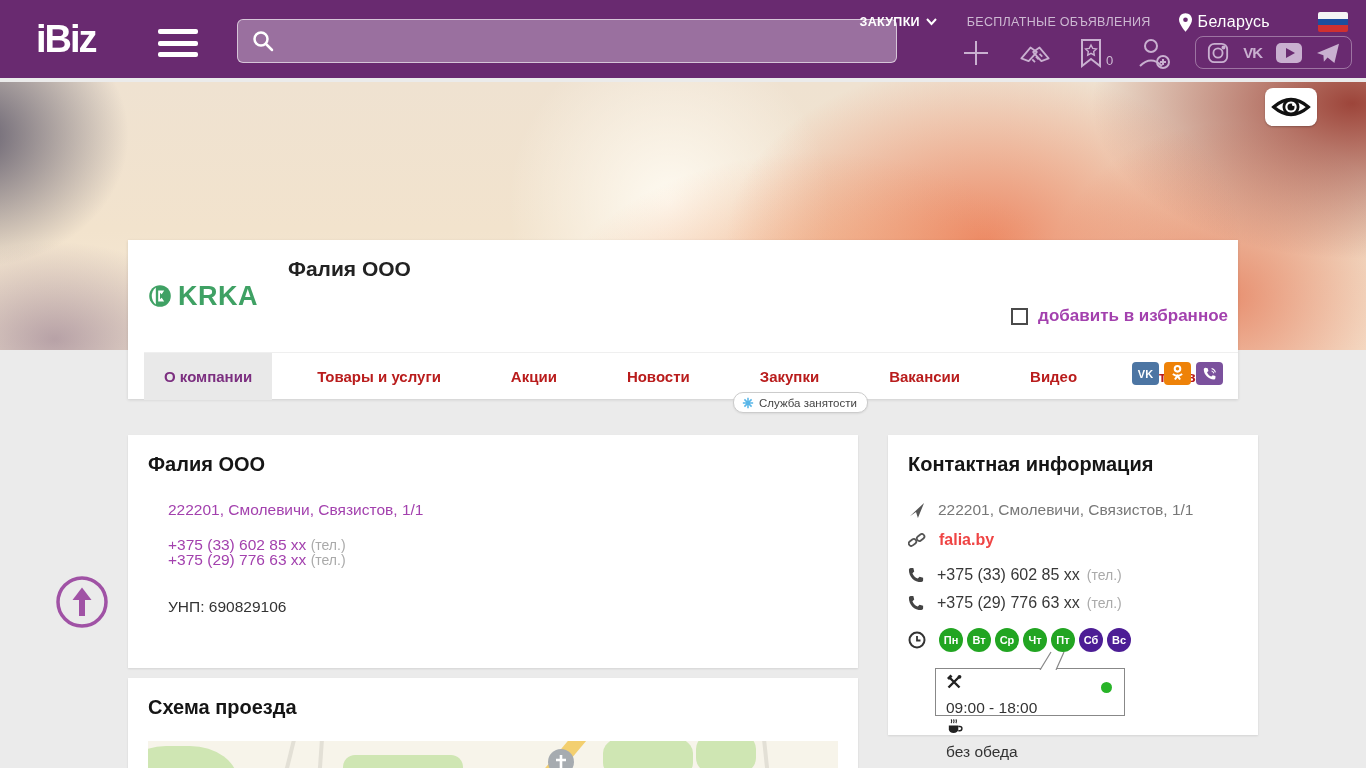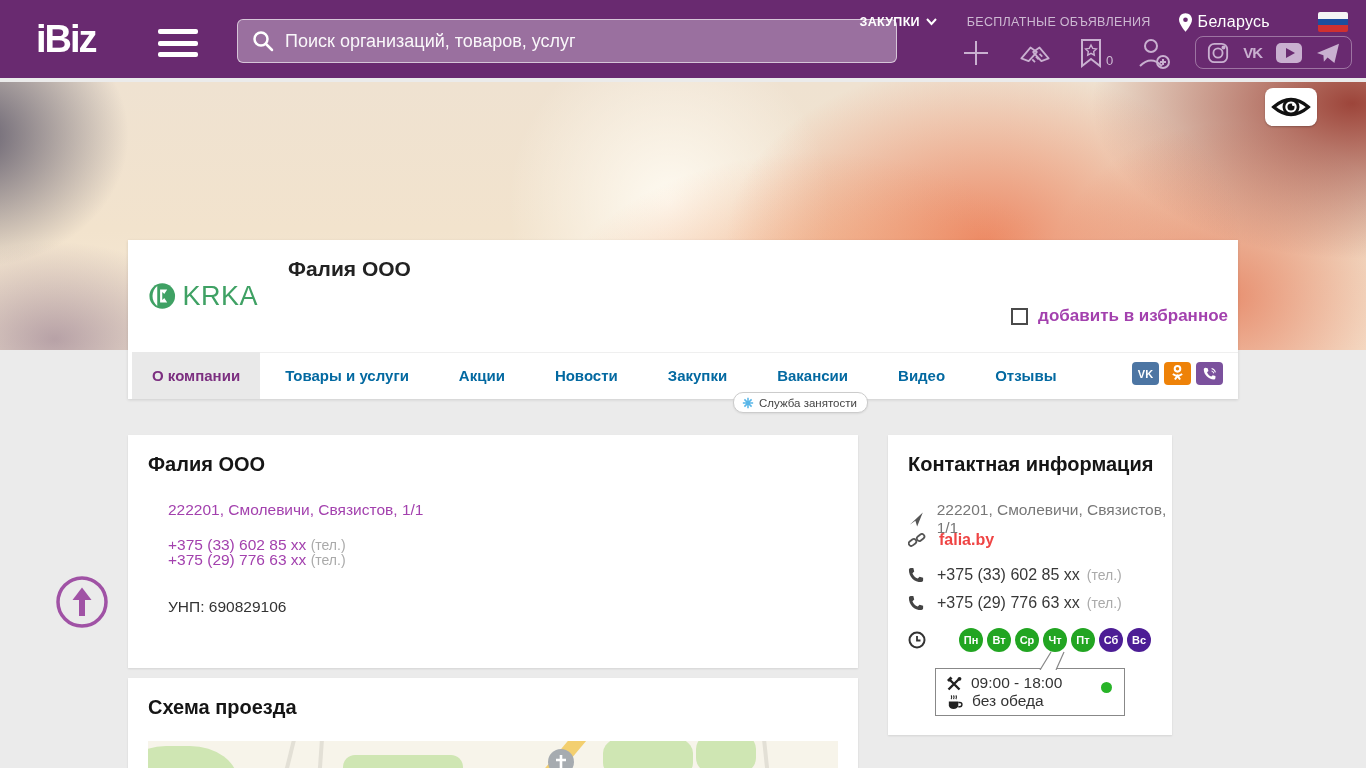--- a/index.html
+++ b/index.html
@@ -37,67 +37,67 @@
       radial-gradient(ellipse 420px 250px at 99% 8%, rgba(148,52,42,.9), transparent 62%),
       radial-gradient(ellipse 300px 280px at 90% 80%, rgba(228,122,88,.8), transparent 62%),
       radial-gradient(ellipse 230px 240px at 49% 45%, rgba(255,252,244,.9), transparent 70%),
       linear-gradient(180deg, #efe2d1 0%, #f2e3cd 55%, #f7ead6 100%);
   }
   .eye-btn { position:absolute; right:49px; top:6px; width:52px; height:38px; background:#fff; border-radius:8px; display:flex; align-items:center; justify-content:center; cursor:pointer; box-shadow:0 1px 2px rgba(0,0,0,.25); }
 
   
   .company-card { position:absolute; left:128px; top:240px; width:1110px; height:159px; background:#fff; box-shadow:0 1px 3px rgba(0,0,0,.12); z-index:10; }
   .krka-logo { position:absolute; left:20px; top:24px; width:110px; height:64px; display:flex; align-items:center; gap:6px; }
-  .krka-logo .word { color:#3fa164; font-weight:normal; font-size:27px; letter-spacing:.5px; }
+  .krka-logo .word { color:#3fa164; font-weight:bold; font-size:27px; letter-spacing:.5px; }
   .c-name { position:absolute; left:160px; top:17px; font-size:21px; font-weight:bold; color:#222; }
   .c-desc { position:absolute; left:160px; top:46px; font-size:14.5px; color:#555; }
   .fav { position:absolute; right:10px; top:66px; display:flex; align-items:center; gap:10px; cursor:pointer; }
   .fav .box { width:17px; height:17px; border:2px solid #4a4a4a; background:#fff; }
   .fav .lbl { color:#a341ae; font-size:17px; font-weight:bold; }
-  .tabs { position:absolute; left:4px; right:0; top:112px; height:47px; display:flex; align-items:flex-end; border-top:1px solid #efefef; }
-  .tab { padding:0 25px; font-size:15px; font-weight:bold; color:#0369a1; line-height:47px; cursor:pointer; white-space:nowrap; }
+  .tabs { position:absolute; left:16px; right:0; top:112px; height:47px; display:flex; align-items:center; border-top:1px solid #efefef;gap:20px; }
+  .tab { padding:0 25px; font-size:15px; font-weight:bold; color:#b91c1c; line-height:47px; cursor:pointer; white-space:nowrap; }
   .tab.active { background:#e9e9e9; color:#7c2f80; padding:0 20px; }
   .tab-socials { position:absolute; right:15px; top:122px; display:flex; gap:5px; z-index:11; }
   .sbtn { width:27px; height:23px; border-radius:4px; display:flex; align-items:center; justify-content:center; cursor:pointer; color:#fff; font-size:11px; font-weight:800; }
   .sbtn.vk { background:#4c75a3; }
   .sbtn.ok { background:#ee8208; }
   .sbtn.viber { background:#7b519d; }
 
   .emp-tooltip { position:absolute; left:733px; top:392px; height:21px; background:#fff; border:1px solid #ccc; border-radius:10px; display:flex; align-items:center; gap:5px; padding:0 10px 0 8px; z-index:12; font-size:11.5px; color:#444; box-shadow:0 1px 2px rgba(0,0,0,.08); }
 
   
   .card { position:absolute; background:#fff; box-shadow:0 1px 2px rgba(0,0,0,.1); }
   .about-card { left:128px; top:435px; width:730px; height:233px; }
   .map-card { left:128px; top:678px; width:730px; height:112px; }
-  .contact-card { left:888px; top:435px; width:284px; height:300px; }
+  .contact-card { left:888px; top:435px; width:370px; height:300px; }
   .card h2 { position:absolute; left:20px; top:18px; font-size:20px; color:#151515; }
 
   .a-row { position:absolute; left:40px; font-size:15.5px; }
   .purple-link { color:#a341ae; cursor:pointer; text-decoration:none; }
   .tel-note { color:#aaa; font-size:14px; }
   .unp { color:#333; }
 
   
   .map { position:absolute; left:20px; top:63px; width:690px; height:120px; overflow:hidden; background:#f7f4ea; }
   .mgreen { position:absolute; background:#cfe6b3; border-radius:40%; }
   .mroad-y { position:absolute; left:380px; top:-30px; width:14px; height:160px; background:#f3cf6f; transform:rotate(40deg); }
   .mroad-g { position:absolute; background:#e3e0d6; }
   .church { position:absolute; left:400px; top:8px; width:26px; height:26px; border-radius:50%; background:#a6abb0; display:flex; align-items:center; justify-content:center; }
 
   
   .c-row { position:absolute; left:20px; display:flex; align-items:center; gap:13px; }
   .c-row .txt { font-size:15.5px; color:#777; }
   .site-link { font-size:16px; font-weight:bold; color:#ef4444; cursor:pointer; }
   .phone-txt { font-size:16px; color:#383838; }
-  .days { display:flex; gap:4px;margin-left:20px; }
+  .days { display:flex; gap:4px; }
   .day { width:24px; height:24px; border-radius:50%; color:#fff; font-size:11px; font-weight:bold; display:flex; align-items:center; justify-content:center; cursor:default; }
   .day.work { background:#22a522; }
   .day.off { background:#4c1d95; }
   .hours-box { position:absolute; left:47px; top:233px; width:190px; height:48px; background:#fff; border:1px solid #888; z-index:2; padding:5px 10px; display:flex; flex-direction:column; justify-content:space-between; }
-  .hb-row { display:flex; align-items:flex-end; gap:9px; font-size:15.5px; color:#333; }
+  .hb-row { display:flex; align-items:flex-start; gap:9px; font-size:15.5px; color:#333;flex-direction:column; }
   .hb-dot { position:absolute; right:12px; top:13px; width:11px; height:11px; border-radius:50%; background:#28b428; }
   .funnel { position:absolute; left:150px; top:216px; z-index:3; }
 
   .scroll-top { position:absolute; left:55px; top:575px; width:54px; height:54px; cursor:pointer; z-index:25; }
 </style>
 </head>
 <body>
 
 <div class="page">
 
@@ -107,21 +107,20 @@
         <span></span>
         <span></span>
         <span></span>
       </div>
 
     <div class="search">
       <svg width="23" height="23" viewBox="0 0 23 23">
         <circle cx="9" cy="9" r="6.5" stroke="#fff" stroke-width="2.5" fill="none"></circle>
         <path d="M14 14 L20 20" stroke="#fff" stroke-width="2.5" stroke-linecap="round"></path>
       </svg>
-      <input type="text" placeholder="Поиск организаций, товаров, услуг" style="">
     </div>
 
     <div class="hdr-top">
       <span class="lnk">
         <span>ЗАКУПКИ</span>
         <svg width="11" height="8" viewBox="0 0 11 8">
             <path d="M1 1 L5.5 6 L10 1" stroke="#fff" stroke-width="2" fill="none"></path>
           </svg>
       </span>
       <span class="lnk muted" style="margin-left:30px">БЕСПЛАТНЫЕ ОБЪЯВЛЕНИЯ</span>

